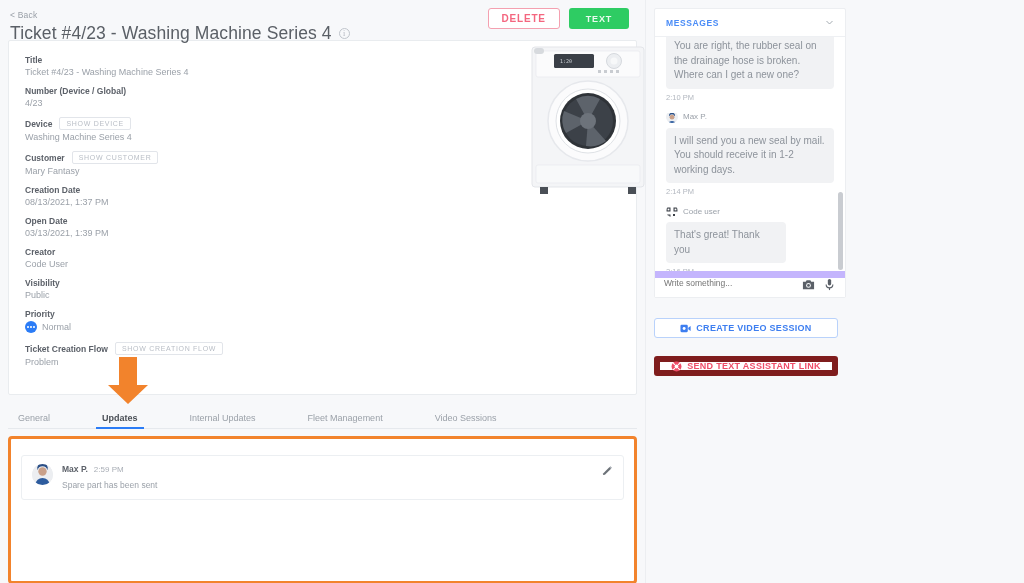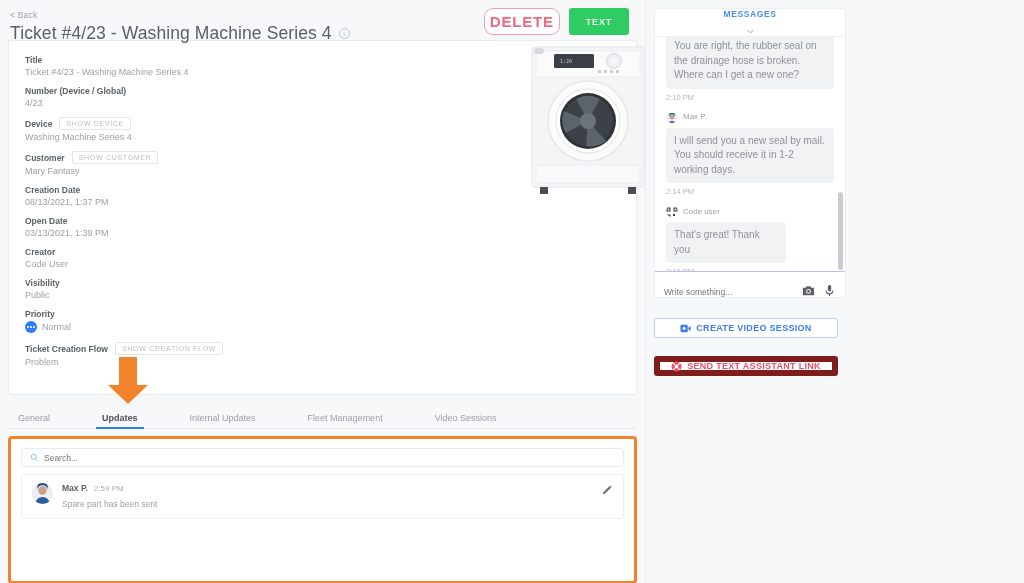--- a/index.html
+++ b/index.html
@@ -26,22 +26,22 @@
   }
   .info-icon {
     width: 11px; height: 11px; border-radius: 50%;
     border: 1px solid #c0c5cc; color: #b2b7bf; font-size: 8px;
     display: inline-flex; align-items: center; justify-content: center;
     font-family: "Liberation Serif", serif; line-height: 1;
   }
   .top-actions { position: absolute; right: 16px; top: 8px; display: flex; gap: 9px; }
   .btn-delete {
     border: 1px solid #f4a0b0; color: #f4667f; background: #fff;
-    font-size: 15px; letter-spacing: .8px; font-weight: 700;
-    padding: 4px 5px; border-radius: 9px; cursor: pointer;
+    font-size: 10px; letter-spacing: .8px; font-weight: 700;
+    padding: 4px 13px; border-radius: 3px; cursor: pointer;
   }
   .btn-edit {
     border: none; color: #eafaef; background: #2ecc63;
     font-size: 9px; letter-spacing: .8px; font-weight: 700;
     padding: 5px 17px; border-radius: 3px; cursor: pointer;
   }
 
   
   .card {
     margin: 0 8px; background: #fff; border: 1px solid #e9ecef;
@@ -144,39 +144,39 @@
 
   
   .right {
     width: 248px; height: 583px; background: #f7f8fa;
     border-left: 1px solid #eceef1; display: flex; flex-direction: column;
     padding: 8px 8px 0 8px;
   }
   .msg-card { background: #fff; border: 1px solid #eceef1; border-radius: 2px; }
   .msg-header {
     height: 28px; display: flex; align-items: center; justify-content: space-between;
-    padding: 0 11px; border-bottom: 1px solid #eef0f3; flex-direction: column;
+    padding: 0 11px; border-bottom: 1px solid #eef0f3;
   }
   .msg-header-title { font-size: 8.5px; font-weight: 700; color: #4a8cf7; letter-spacing: .6px; }
   .chev { width: 9px; height: 9px; cursor: pointer; }
   .msg-body { height: 234px; overflow: hidden; position: relative; padding: 4px 11px 0 11px; }
   .msg-group { margin-bottom: 9px; }
   .msg-who { display: flex; align-items: center; gap: 5px; margin-bottom: 5px; }
   .msg-who-name { font-size: 8px; color: #9ba1a9; }
   .mini-avatar { width: 12px; height: 12px; border-radius: 50%; overflow: hidden; flex: 0 0 12px; }
   .bubble {
     background: #f1f2f4; border-radius: 4px; padding: 6px 8px;
     font-size: 10px; line-height: 1.45; color: #8d939b; max-width: 172px;
   }
   .bubble.narrow { max-width: 120px; }
   .msg-time { font-size: 7.5px; color: #b2b7bf; margin-top: 4px; }
   .scroll-rail { position: absolute; right: 2px; top: 0; width: 5px; height: 100%; }
   .scroll-thumb { position: absolute; right: 0; top: 155px; width: 5px; height: 78px; background: #c9ccd1; border-radius: 3px; }
   .msg-input-row {
-    height: 26px; border-top: 1px solid #c4b5fd; display: flex; align-items: flex-end;
+    height: 26px; border-top: 7px solid #c4b5fd; display: flex; align-items: flex-start;
     padding: 0 9px; gap: 8px; background: #fff;
   }
   .msg-input {
     flex: 1; border: none; outline: none; background: transparent;
     font-size: 8.5px; color: #a9aeb6; font-family: "Liberation Sans", sans-serif;
   }
   .icon-btn { width: 13px; height: 13px; cursor: pointer; display: block; }
   .right-actions { margin-top: 20px; display: flex; flex-direction: column; align-items: flex-start; gap: 9px; }
   .btn-outline {
     width: 184px; height: 20px; border-radius: 3px; background: #fff;
@@ -313,27 +313,20 @@
 
     <div class="tabs">
       <div class="tab">General</div>
       <div class="tab active">Updates</div>
       <div class="tab">Internal Updates</div>
       <div class="tab">Fleet Management</div>
       <div class="tab">Video Sessions</div>
     </div>
 
     <div class="updates-panel">
-      <div class="search-box">
-        <svg class="search-icon" viewBox="0 0 12 12">
-          <circle cx="5" cy="5" r="3.4" fill="none" stroke="#7aa9f0" stroke-width="1.1"></circle>
-          <line x1="7.5" y1="7.5" x2="10.5" y2="10.5" stroke="#7aa9f0" stroke-width="1.1"></line>
-        </svg>
-        <input class="search-input" type="text" placeholder="Search..." style="">
-      </div>
 
       <div class="update-row">
         <div class="avatar">
           <svg viewBox="0 0 21 21">
             <rect width="21" height="21" fill="#eceef1"></rect>
             <circle cx="10.5" cy="7.5" r="4.2" fill="#c9a089"></circle>
             <path d="M3 21 q1.5 -7 7.5 -7 q6 0 7.5 7 Z" fill="#2d5c9e"></path>
             <path d="M5.6 6.2 a5 5 0 0 1 9.8 0 l0.4 -2.6 a5.4 5.4 0 0 0 -10.6 0 Z" fill="#2b4f86"></path>
           </svg>
         </div>

